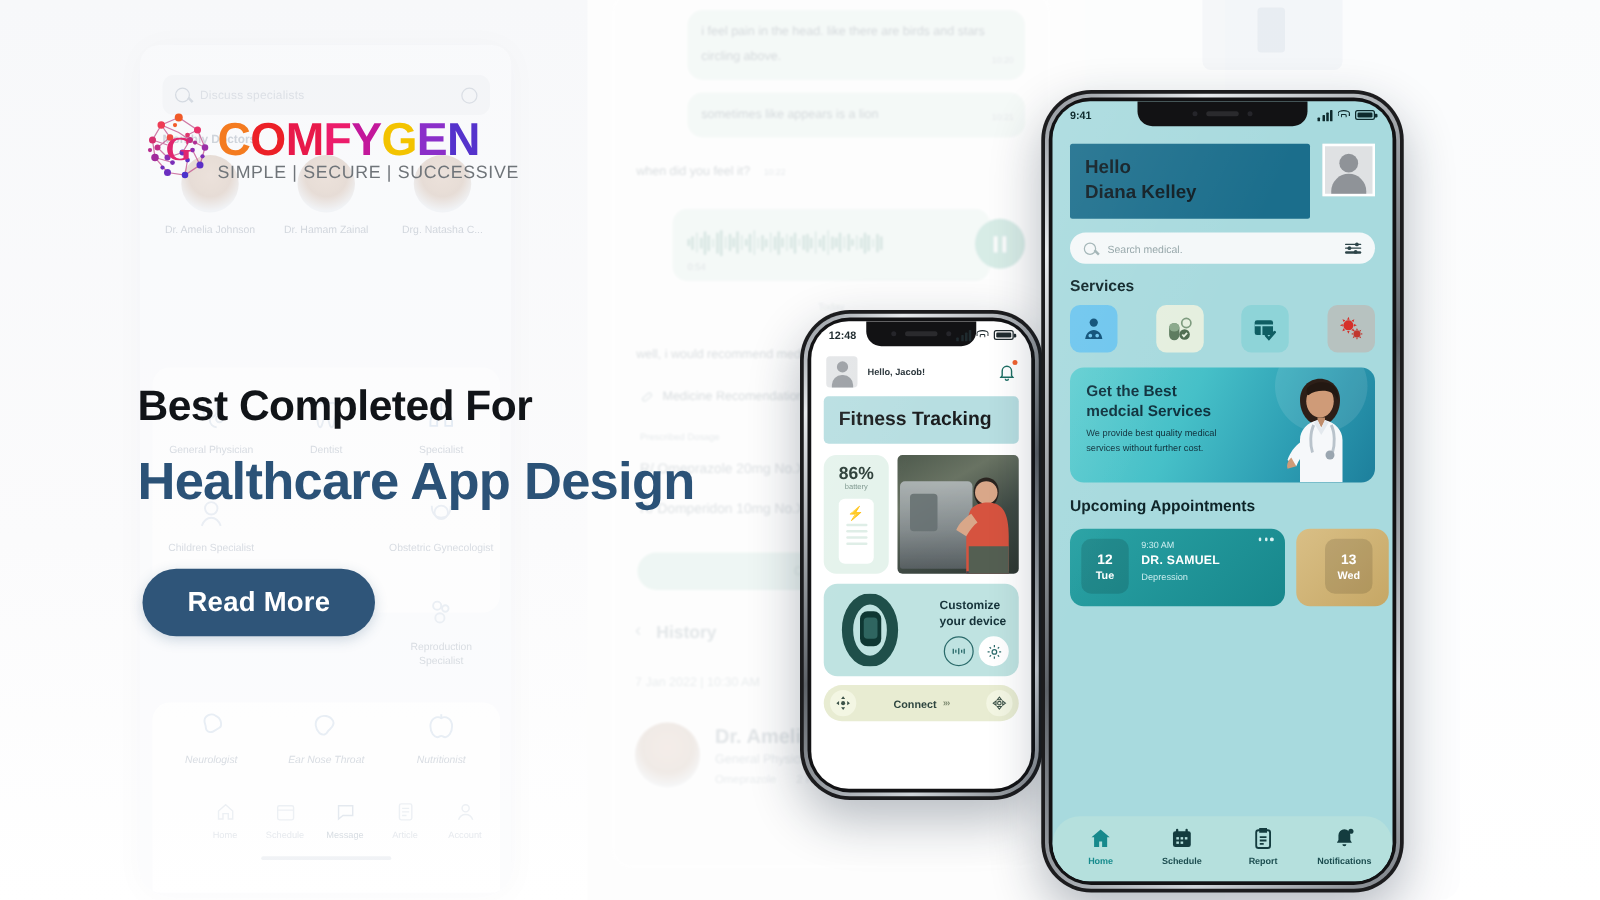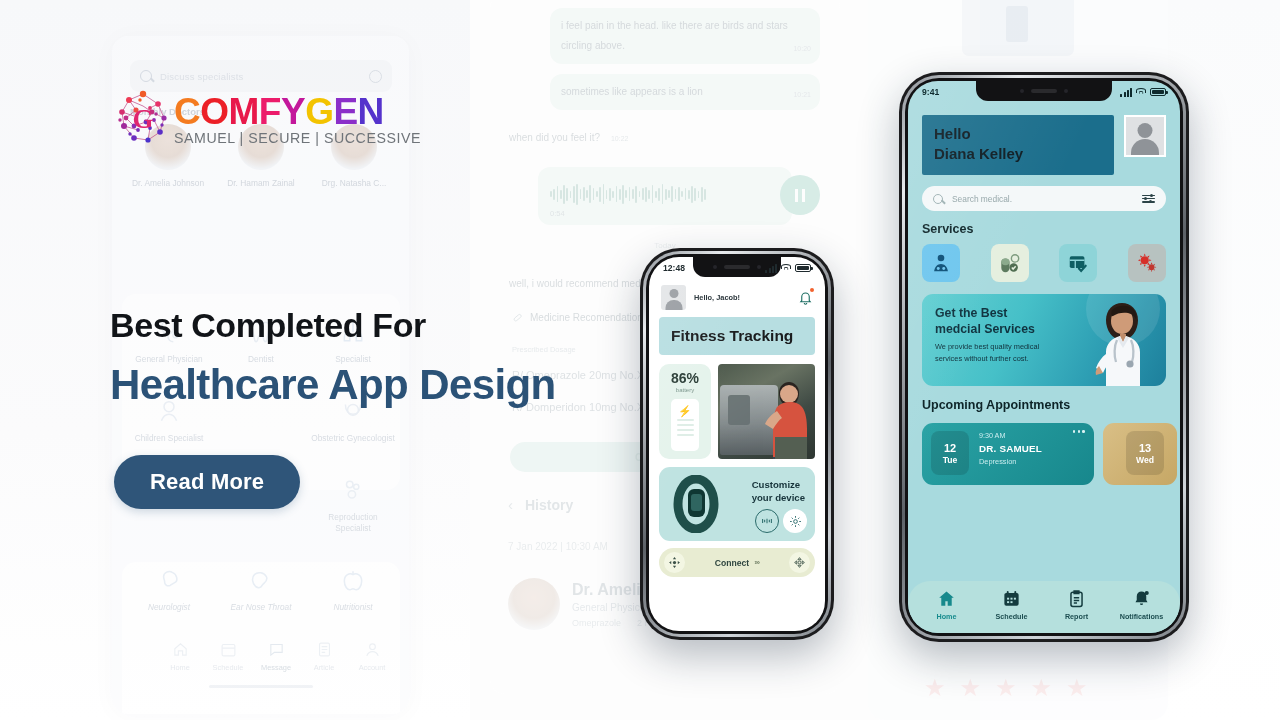--- a/index.html
+++ b/index.html
@@ -182,21 +182,21 @@
   .ft-cust .c1 { right:36px; bottom:8px; border:1.1px solid #2b6b6b; }
   .ft-cust .c2 { right:8px; bottom:8px; background:#fff; }
   .ft-connect { margin:7px 10px 0; background:#e8ecd2; border-radius:15px; height:29px;
                 display:flex; align-items:center; justify-content:space-between; padding:0 5px; }
   .ft-connect .kn { width:21px; height:21px; border-radius:50%; background:#f3f6e3;
                     display:flex; align-items:center; justify-content:center; }
   .ft-connect .lbl { font-size:8.6px; font-weight:700; color:#2f4640; display:flex; align-items:center; gap:5px; }
   .ft-connect .chev { font-size:8px; color:#7f8c72; letter-spacing:-1px; }
 
   
-  #phone-health { left:899px; top:72px; width:290px; height:570px; }
+  #phone-health { left:833px; top:72px; width:290px; height:642px; }
   #phone-health .screen { background:#a8dade; }
   .hp-status { color:#0e2a2d; }
   .hp-hello { margin:12px 14px 0; display:flex; align-items:flex-start; gap:10px; }
   .hp-hello .band { flex:1; background:#1b6e8c; border-radius:2px; padding:9px 12px 11px; }
   .hp-hello .h1 { font-size:15px; font-weight:700; color:#0d1b22; line-height:20px; }
   .hp-hello .h2 { font-size:15px; font-weight:700; color:#0d1b22; line-height:20px; }
   .hp-hello .ava { width:42px; height:42px; background:#dfe1e3; border:2px solid #fff; position:relative; overflow:hidden; flex:none; }
   .hp-hello .ava:before { content:""; position:absolute; left:50%; top:6px; transform:translateX(-50%); width:15px; height:15px; border-radius:50%; background:#8f9398; }
   .hp-hello .ava:after { content:""; position:absolute; left:50%; bottom:-2px; transform:translateX(-50%); width:28px; height:18px; border-radius:14px 14px 0 0; background:#8f9398; }
   .hp-search { margin:11px 14px 0; height:25px; background:#f4f8f9; border-radius:13px;
@@ -879,21 +879,21 @@
       <div class="cf">
         <span>C</span>
         <span>O</span>
         <span>M</span>
         <span>F</span>
         <span>Y</span>
         <span>G</span>
         <span>E</span>
         <span>N</span>
       </div>
-      <div class="tag">SAMUEL | SECURE | SUCCESSIVE</div>
+      <div class="tag">SIMPLE | SECURE | SUCCESSIVE</div>
     </div>
   </div>
 
   <div class="hero">
     <div class="l1">Best Completed For</div>
     <div class="l2">Healthcare App Design</div>
   </div>
   <button class="cta">Read More</button>
 </div>
 

